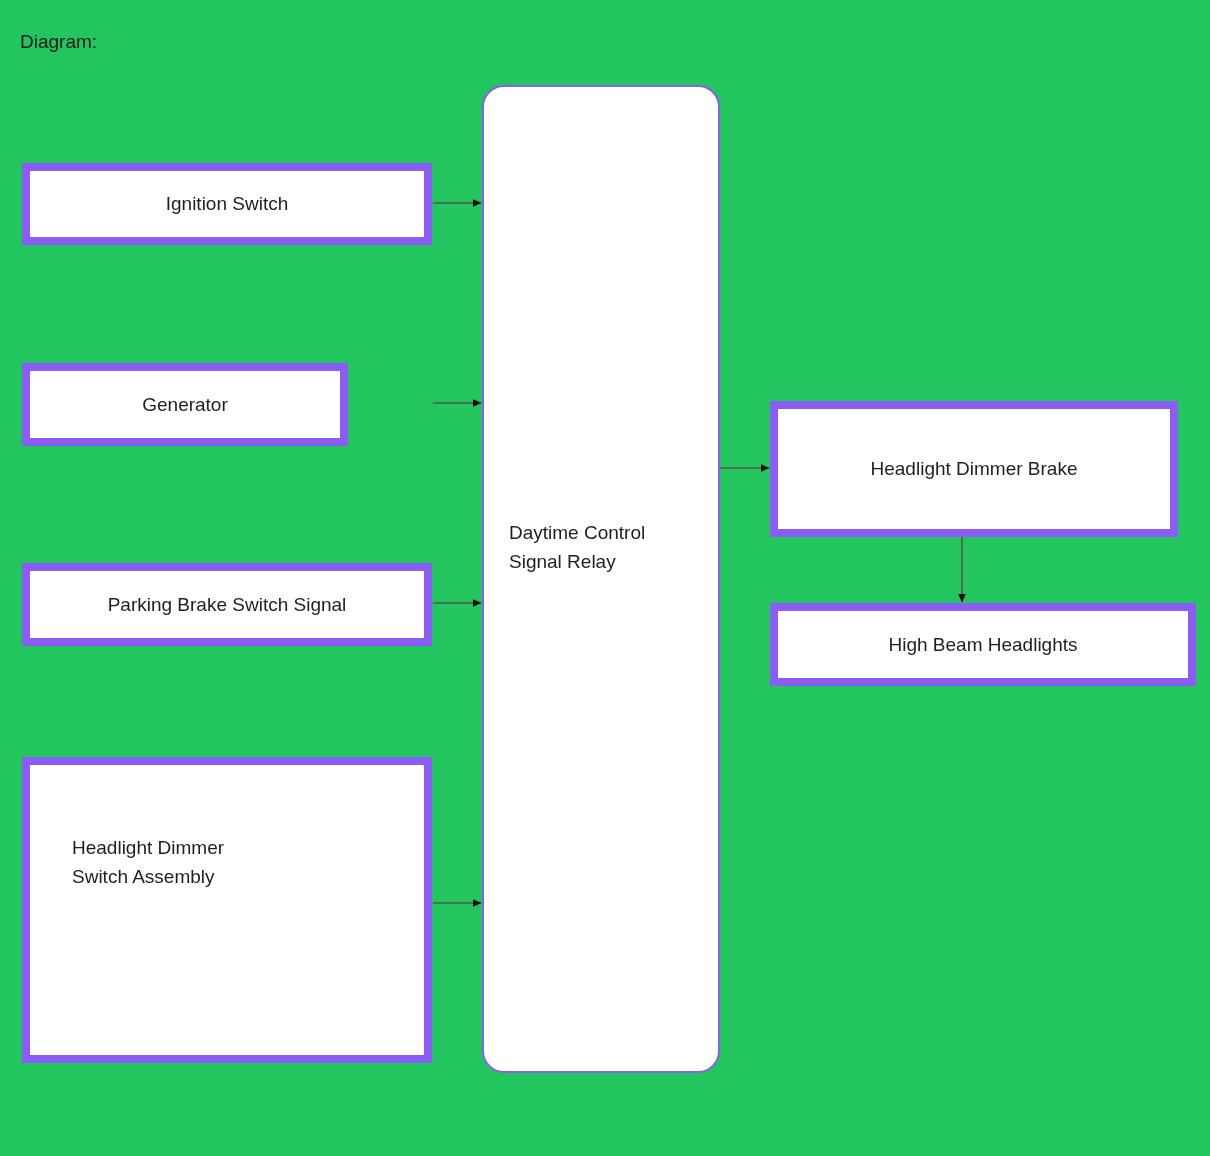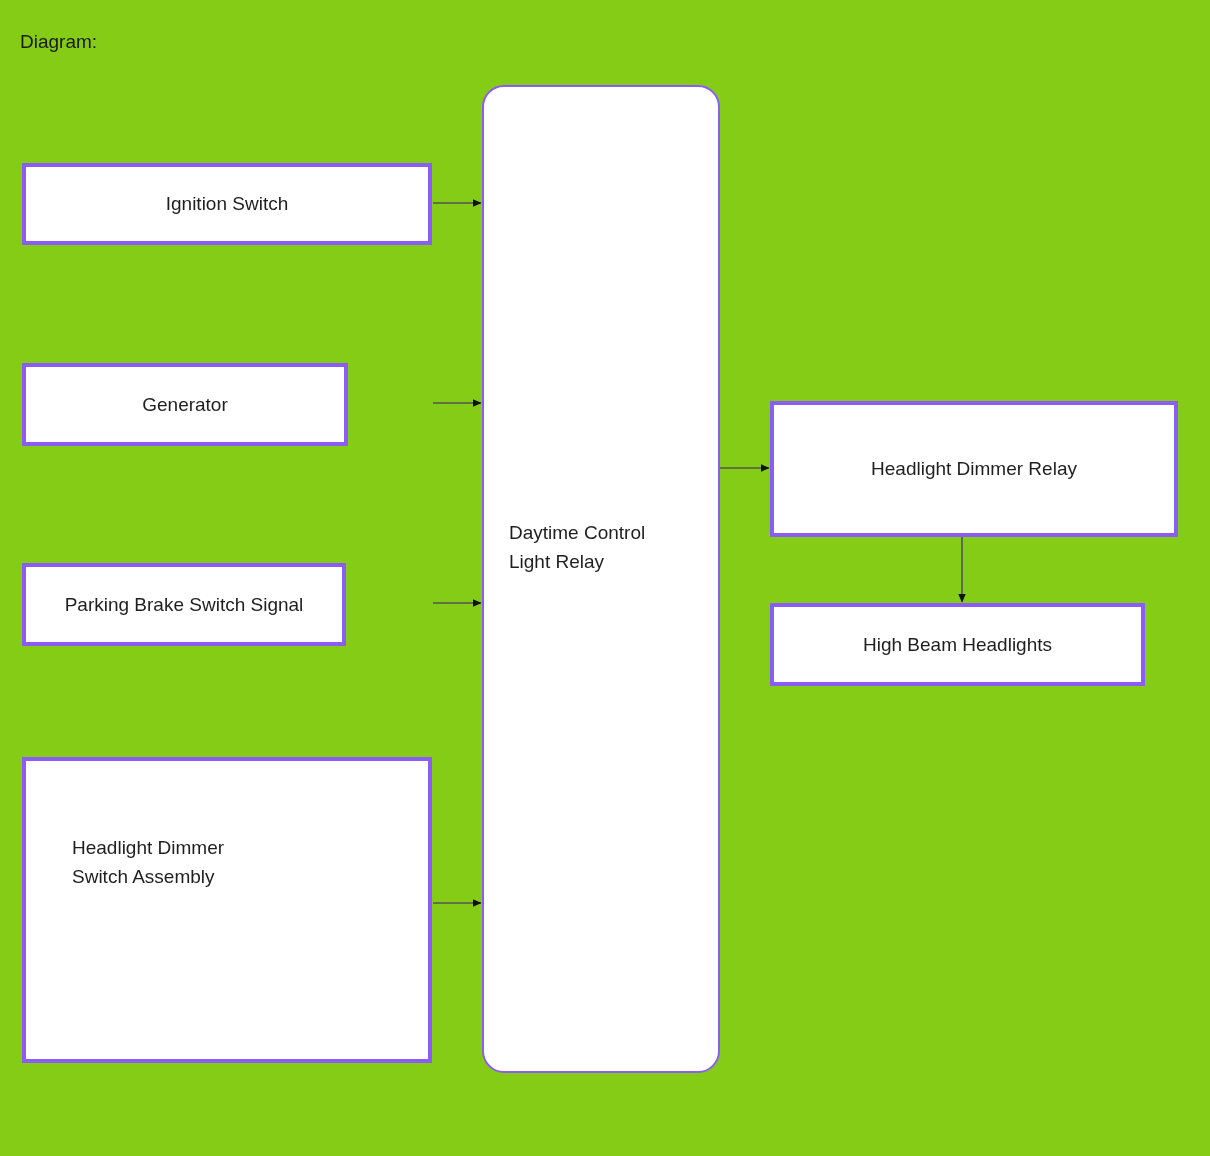--- a/index.html
+++ b/index.html
@@ -8,37 +8,37 @@
     background: #ffffff;
   }
   body {
     font-family: "Liberation Sans", sans-serif;
     -webkit-font-smoothing: antialiased;
   }
   #canvas {
     position: relative;
     width: 1210px;
     height: 1156px;
-    background: #84cc16;
+    background: #22c55e;
     overflow: hidden;
   }
   .caption {
     position: absolute;
     left: 20px;
     top: 30px;
     font-size: 19px;
     line-height: 24px;
     color: #1a1a1a;
     white-space: nowrap;
   }
   .node {
     position: absolute;
     box-sizing: border-box;
     background: #ffffff;
-    border: 4px solid #8b5cf6;
+    border: 8px solid #8b5cf6;
     display: flex;
     align-items: center;
     justify-content: center;
   }
   .node .label {
     font-size: 19px;
     line-height: 28px;
     color: #1f1f1f;
     text-align: center;
     white-space: pre-line;
@@ -101,40 +101,40 @@
   </svg>
 
   <div class="node" style="left:22px; top:163px; width:410px; height:82px;">
     <span class="label">Ignition Switch</span>
   </div>
 
   <div class="node" style="left:22px; top:363px; width:326px; height:83px;">
     <span class="label">Generator</span>
   </div>
 
-  <div class="node" style="left:22px; top:563px; width:324px; height:83px;">
+  <div class="node" style="left:22px; top:563px; width:410px; height:83px;">
     <span class="label">Parking Brake Switch Signal</span>
   </div>
 
   <div class="node leftalign" style="left:22px; top:757px; width:410px; height:306px;">
   </div>
   <div class="multiline-block" style="left:72px; top:833px;">
     <span>Headlight Dimmer</span><br>
     <span>Switch Assembly</span><br>
     <span style="display:block;height:34px;"></span>
   </div>
 
   <div class="node rounded" style="left:482px; top:85px; width:238px; height:988px;">
   </div>
   <div class="multiline-block" style="left:509px; top:518px;">
     <span>Daytime Control</span><br>
-    <span>Light Relay</span>
+    <span>Signal Relay</span>
   </div>
 
   <div class="node" style="left:770px; top:401px; width:408px; height:136px;">
-    <span class="label">Headlight Dimmer Relay</span>
+    <span class="label">Headlight Dimmer Brake</span>
   </div>
 
-  <div class="node" style="left:770px; top:603px; width:375px; height:83px;">
+  <div class="node" style="left:770px; top:603px; width:426px; height:83px;">
     <span class="label">High Beam Headlights</span>
   </div>
 
 </div>
 
 </body></html>

